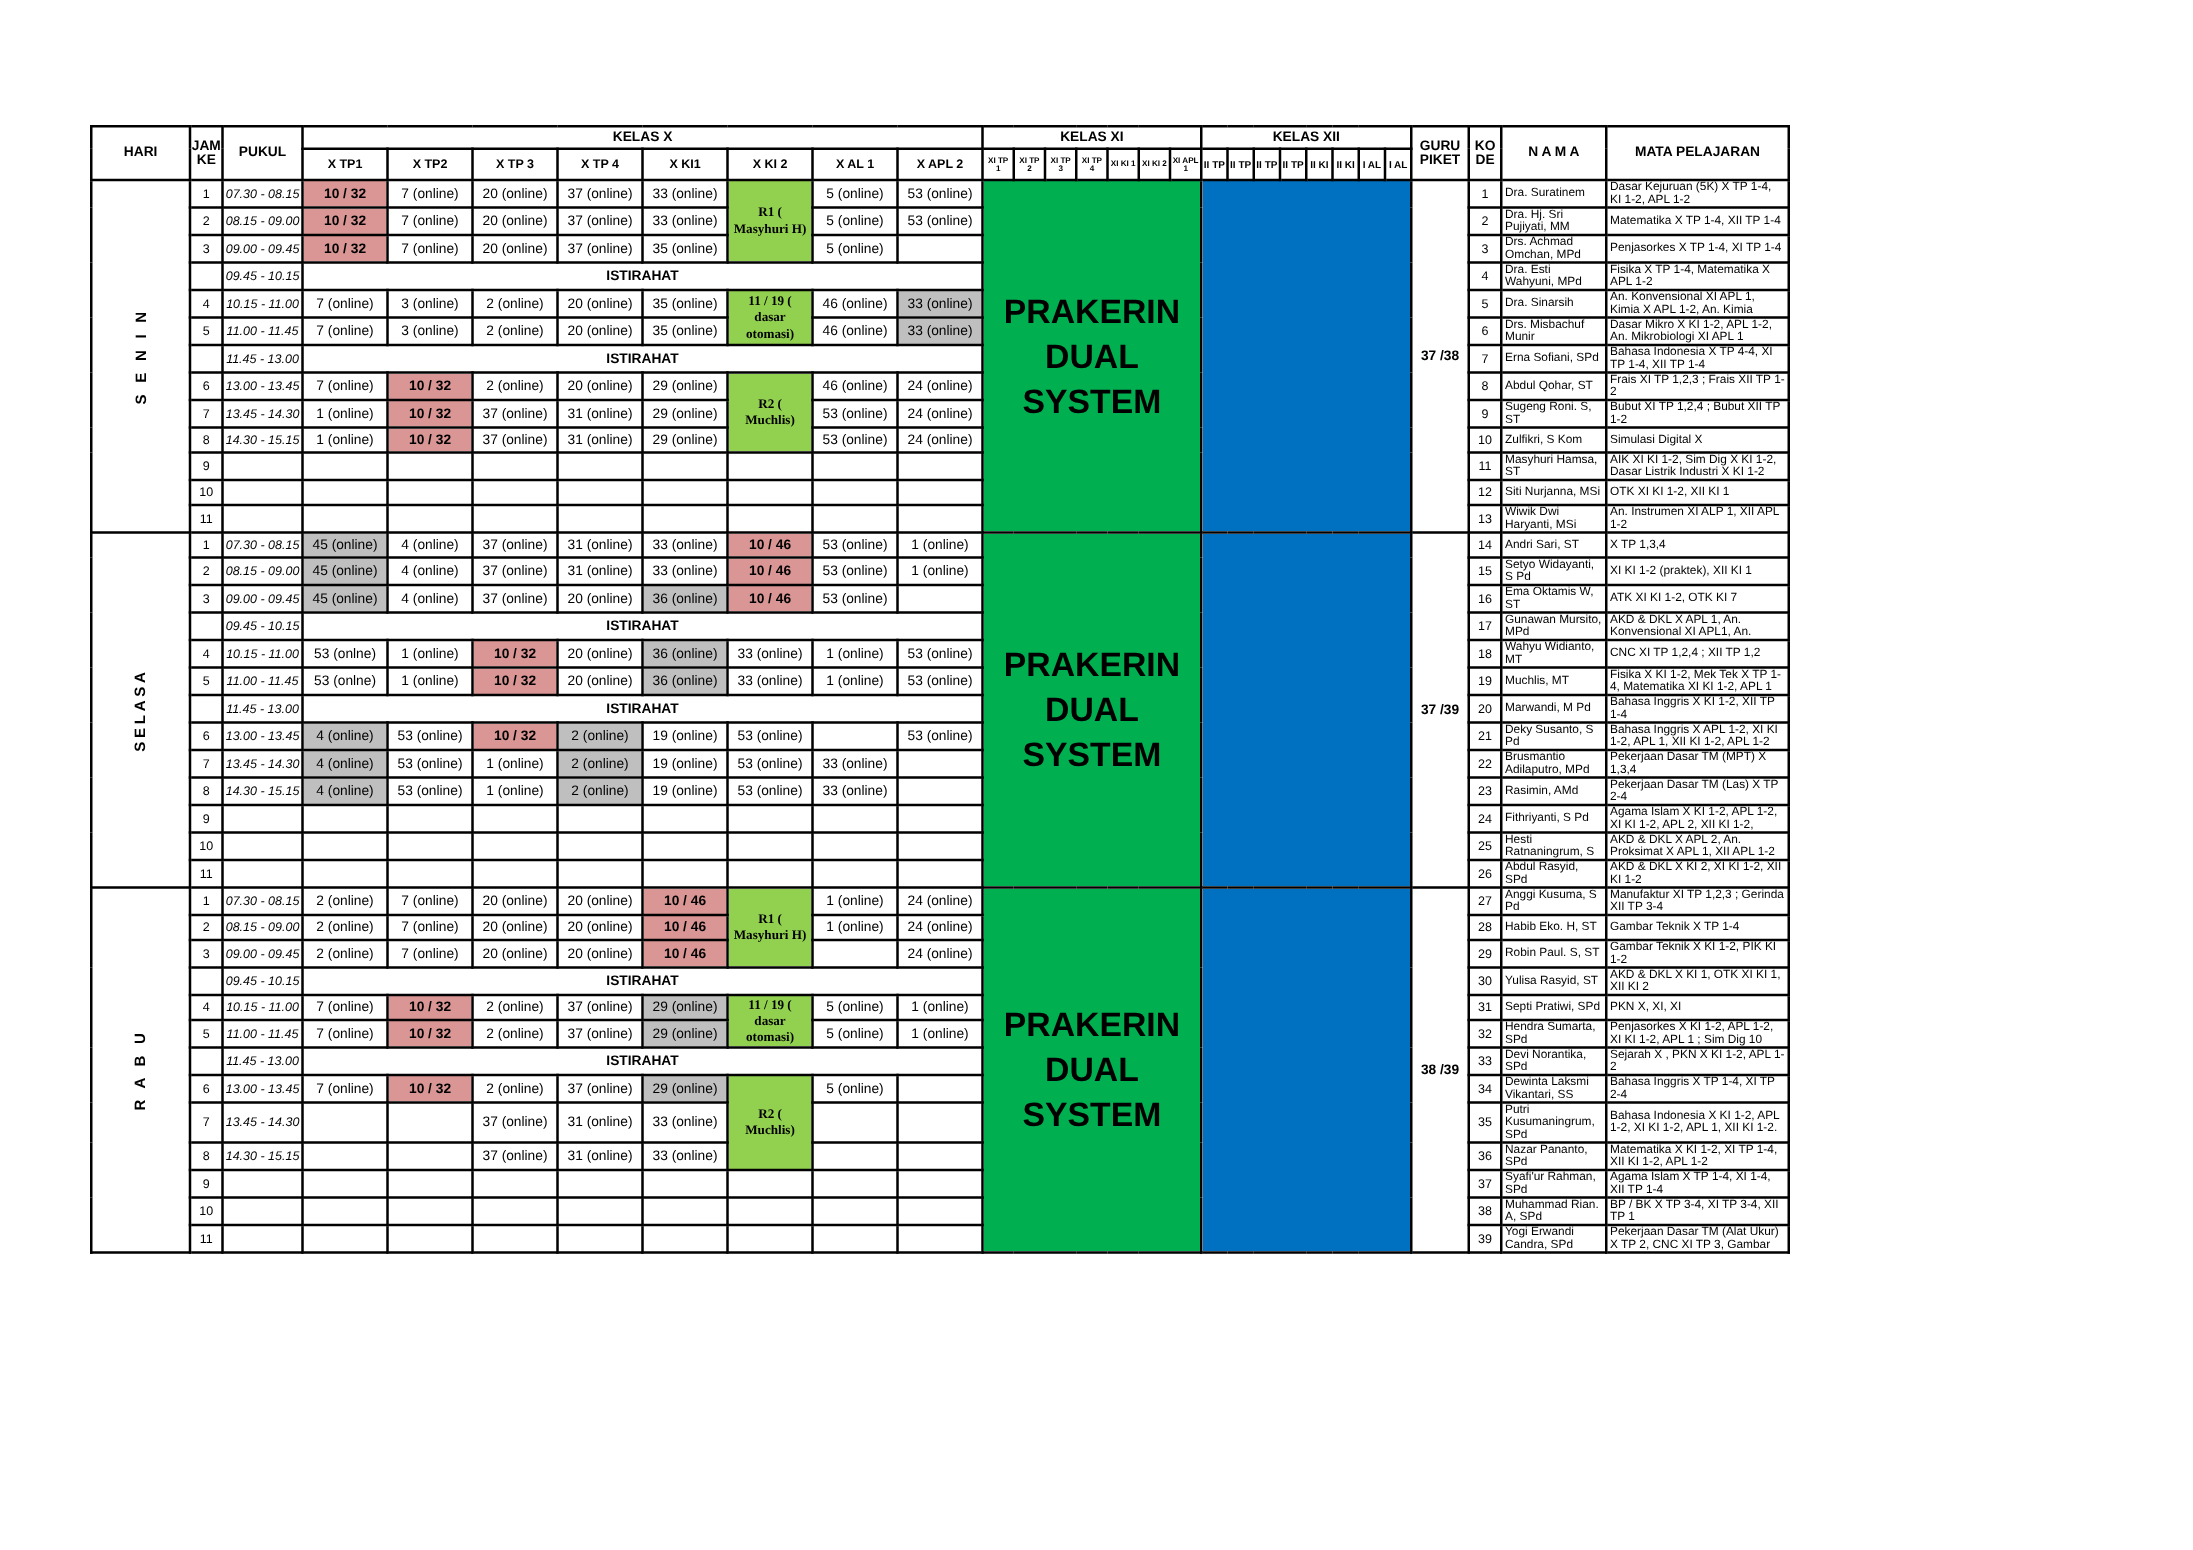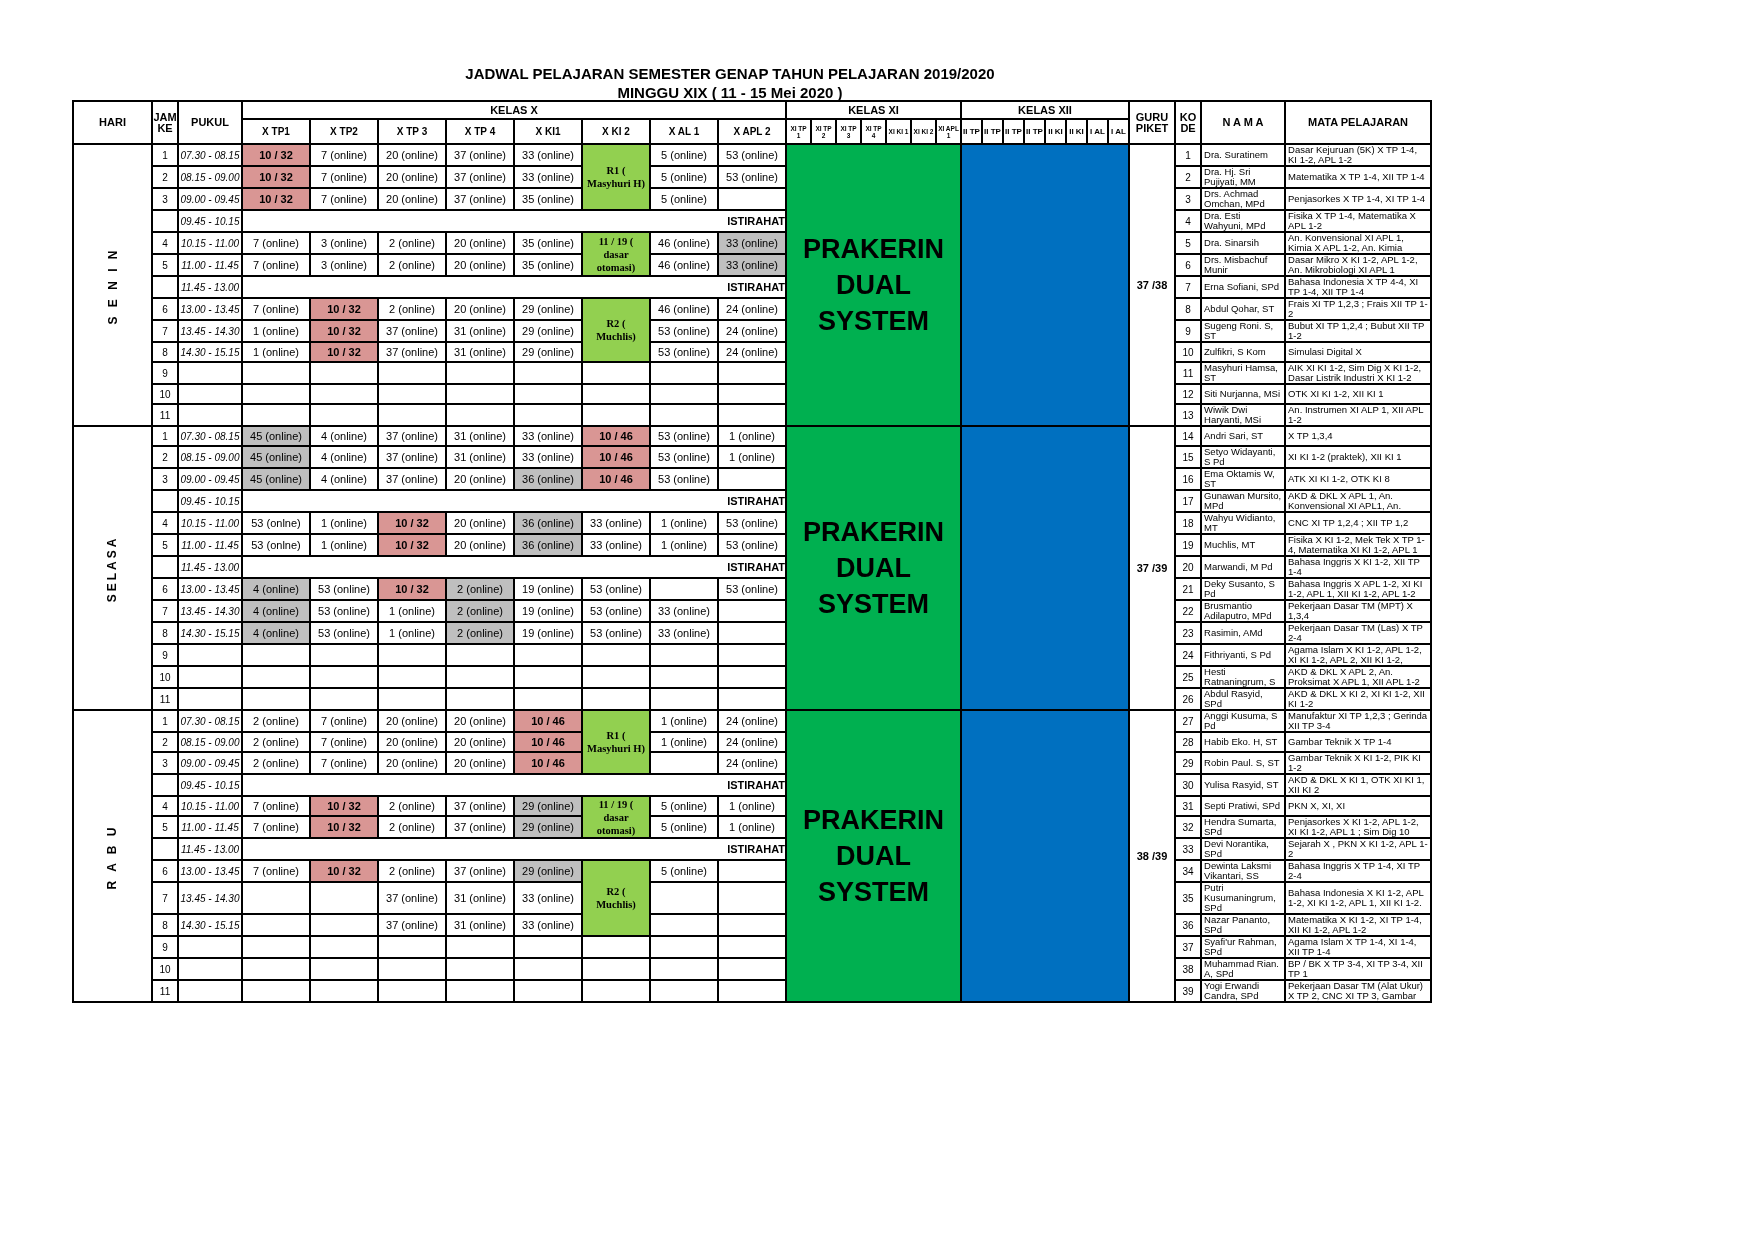--- a/index.html
+++ b/index.html
@@ -17,34 +17,30 @@
   .nxii{font-weight:bold;font-size:8px;line-height:8px;white-space:nowrap;}
   .v{font-size:11px;line-height:12px;}
   .pink{background:var(--pink);font-weight:bold;}
   .gray{background:var(--gray);}
   .lg{background:var(--lgreen);font-weight:bold;font-size:10.5px;line-height:13px;white-space:pre-line;font-family:Liberation Serif, serif;}
   .prak{background:var(--green);font-weight:bold;font-size:27px;line-height:36px;white-space:pre-line;}
   .x2{background:var(--blue);}
   .guru{font-weight:bold;font-size:11px;}
   .jam{font-size:10px;}
   .pukul{font-size:10px;white-space:nowrap;font-style:italic;}
-  .ist{font-weight:bold;font-size:11px;text-align:right;}
+  .ist{font-weight:bold;font-size:11px;}
   .kode{font-size:10px;}
   .nama,.mapel{text-align:left;font-size:9.5px;line-height:10px;padding:0 2px;}
   .hari span{display:inline-block;transform:rotate(-90deg);font-weight:bold;
              font-size:12px;letter-spacing:3px;white-space:nowrap;}
 </style>
 </head>
 <body>
 
 <div class="page">
-  <div class="title-block">
-    <div>JADWAL PELAJARAN SEMESTER GENAP  TAHUN PELAJARAN 2019/2020</div>
-    <div>MINGGU  XIX  ( 11 -  15 Mei  2020 )</div>
-  </div>
   <table id="main-table">
       <colgroup>
         <col style="width: 40px;">
         <col style="width: 26px;">
         <col style="width: 64px;">
         <col style="width: 68px;">
         <col style="width: 68px;">
         <col style="width: 68px;">
         <col style="width: 68px;">
         <col style="width: 68px;">
@@ -342,21 +338,21 @@
           <td class="v gray">45 (online)</td>
           <td class="v">4 (online)</td>
           <td class="v">37 (online)</td>
           <td class="v">20 (online)</td>
           <td class="v gray">36 (online)</td>
           <td class="v pink">10 / 46</td>
           <td class="v">53 (online)</td>
           <td class="v"></td>
           <td class="kode">16</td>
           <td class="nama">Ema Oktamis W, ST</td>
-          <td class="mapel">ATK XI KI 1-2, OTK KI 8</td>
+          <td class="mapel">ATK XI KI 1-2, OTK KI 7</td>
         </tr>
         <tr>
           <td class="jam"></td>
           <td class="pukul">09.45 - 10.15</td>
           <td class="ist" colspan="8">ISTIRAHAT</td>
           <td class="kode">17</td>
           <td class="nama">Gunawan Mursito, MPd</td>
           <td class="mapel">AKD &amp; DKL X APL 1, An. Konvensional XI APL1, An.</td>
         </tr>
         <tr>

